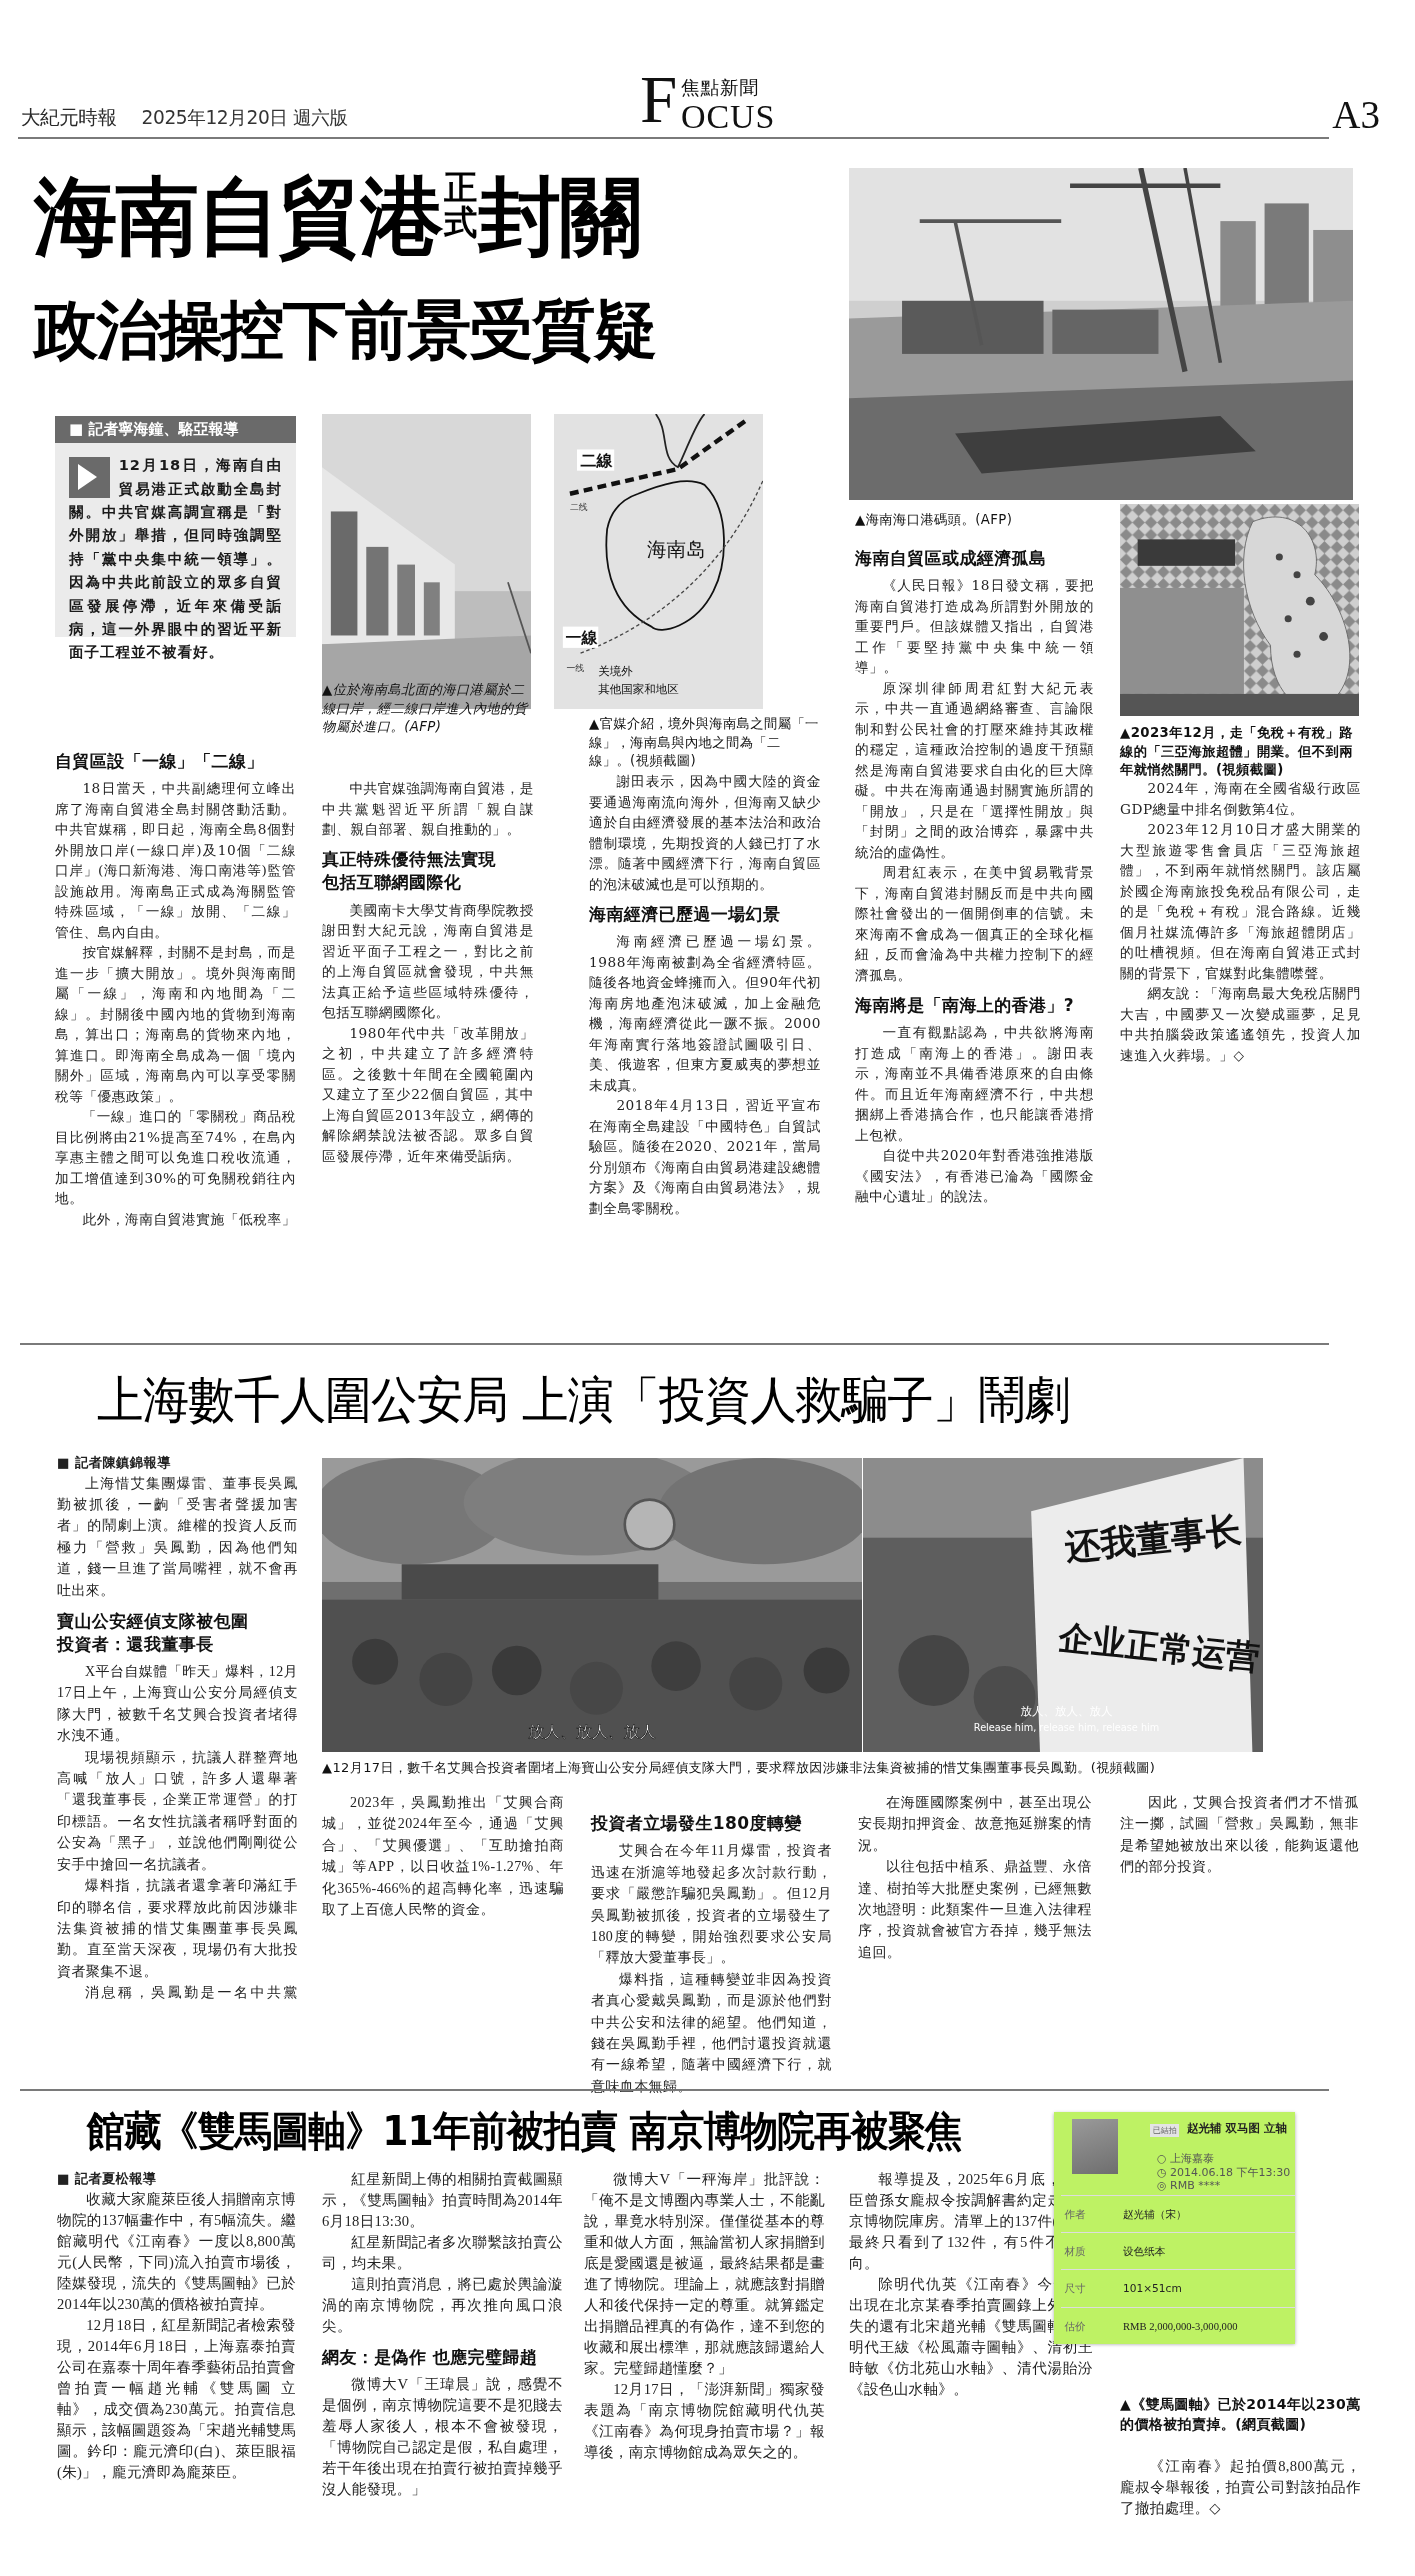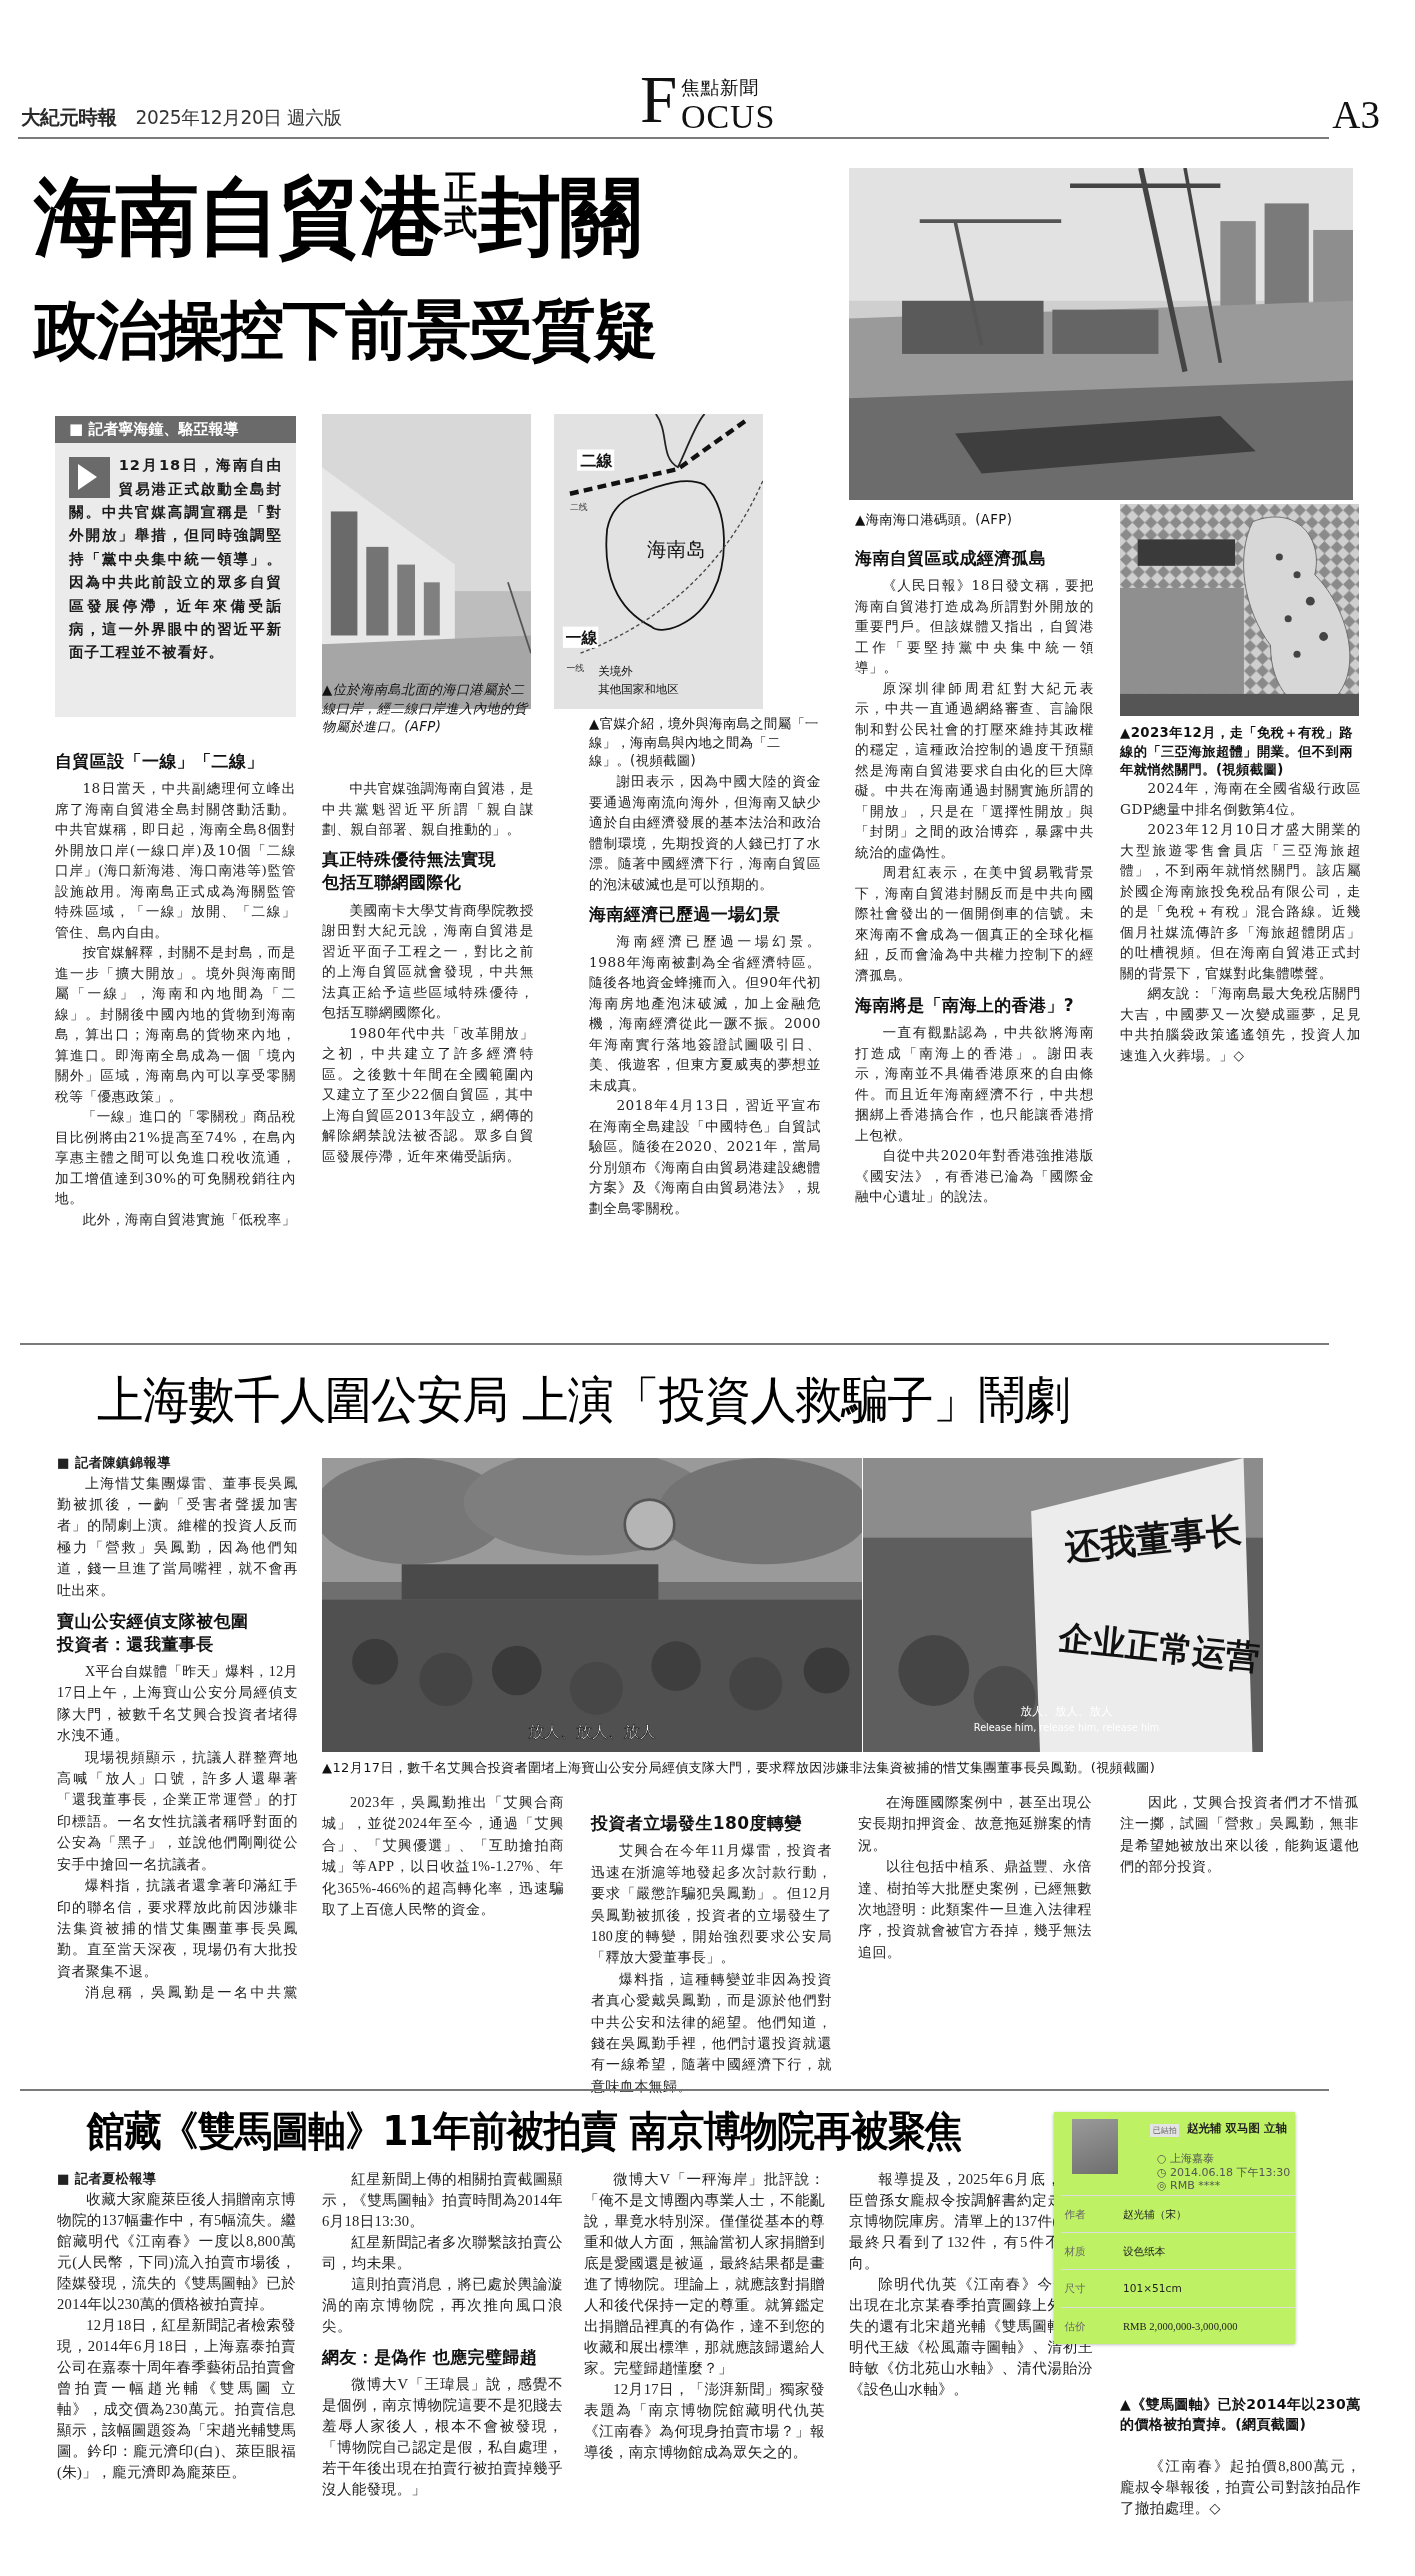--- a/index.html
+++ b/index.html
@@ -2,38 +2,38 @@
 <html style="font-size:14px"><head>
 <meta charset="utf-8">
 <style>
   * { box-sizing: border-box; margin: 0; padding: 0; }
   html, body { width: 1415px; height: 2576px; background: #ffffff; overflow: hidden; }
   body { position: relative; font-family: "DejaVu Serif", serif; color: #1a1a1a; }
   .abs { position: absolute; }
 
   
   .masthead-left { left: 21px; top: 104px; font-family: "DejaVu Sans", sans-serif; font-size: 18.6px; color: #333; letter-spacing: -0.4px; white-space: nowrap; }
-  .masthead-left .paper { font-weight: bold; font-size: 19.5px; margin-right: 19px; color: #2a2a2a; }
+  .masthead-left .paper { font-weight: normal; font-size: 19.5px; margin-right: 25px; color: #2a2a2a; }
   .focus-wrap { left: 640px; top: 71px; width: 159px; height: 67px; }
   .focus-F { position: absolute; left: 0; top: -5.3px; font-family: "Liberation Serif", serif; font-size: 67px; line-height: 67px; color: #111; }
   .focus-cn { position: absolute; left: 41px; top: 3.5px; font-family: "DejaVu Sans", sans-serif; font-size: 18.6px; letter-spacing: 0.9px; color: #111; }
   .focus-en { position: absolute; left: 41px; top: 28px; font-family: "Liberation Serif", serif; font-size: 34px; line-height: 35px; color: #111; letter-spacing: 0.9px; }
   .page-no { right: 35px; top: 92px; font-family: "Liberation Serif", serif; font-size: 39px; color: #111; }
   .rule { height: 1.8px; background: #7a7a7a; }
 
   
   .h1a { left: 34px; top: 168px; font-family: "DejaVu Serif", serif; font-weight: bold; font-size: 85px; line-height: 97px; letter-spacing: -1.8px; white-space: nowrap; color: #000; transform: scaleX(0.98); transform-origin: left; }
   .h1a .stack { display: inline-block; font-size: 34px; line-height: 35px; vertical-align: 12.4px; width: 37px; text-align: center; }
   .h1b { left: 34px; top: 292px; font-family: "DejaVu Serif", serif; font-weight: bold; font-size: 64px; line-height: 76px; letter-spacing: -1.8px; white-space: nowrap; color: #000; }
 
   .photo { background: #888; overflow: hidden; }
   .photo svg { display: block; width: 100%; height: 100%; }
 
   
-  .lead-box { left: 55px; top: 416px; width: 241px; height: 301px; background: #ebebeb; }
+  .lead-box { left: 55px; top: 416px; width: 241px; height: 221px; background: #ebebeb; }
   .lead-byline { background: #6a6a6a; color: #fff; font-family: "DejaVu Sans", sans-serif; font-weight: bold; font-size: 15px; height: 26.5px; line-height: 26.5px; padding-left: 14px; }
   .lead-text { padding: 10.6px 14px 0 14px; font-family: "DejaVu Sans", sans-serif; font-weight: bold; font-size: 14.6px; line-height: 23.4px; text-align: justify; letter-spacing: 0.9px; }
   .lead-arrow { float: left; width: 41px; height: 41px; margin: 3.5px 8.8px 0 0; background: #6a6a6a; position: relative; }
   .lead-arrow::after { content: ""; position: absolute; left: 8.8px; top: 7px; border-left: 19.5px solid #fff; border-top: 13.3px solid transparent; border-bottom: 13.3px solid transparent; }
 
   .col { font-family: "DejaVu Serif", serif; font-size: 13.7px; line-height: 20.5px; text-align: justify; letter-spacing: 0.5px; color: #222; }
   .col p { text-indent: 2em; }
   .subhead { font-family: "DejaVu Sans", sans-serif; font-weight: bold; font-size: 17px; line-height: 23px; color: #111; margin: 8.8px 0 5.3px 0; letter-spacing: 0.4px; }
   .caption { font-family: "DejaVu Sans", sans-serif; font-size: 13.3px; line-height: 18.6px; color: #111; letter-spacing: 0.4px; }
   .caption.bold { font-weight: bold; }

